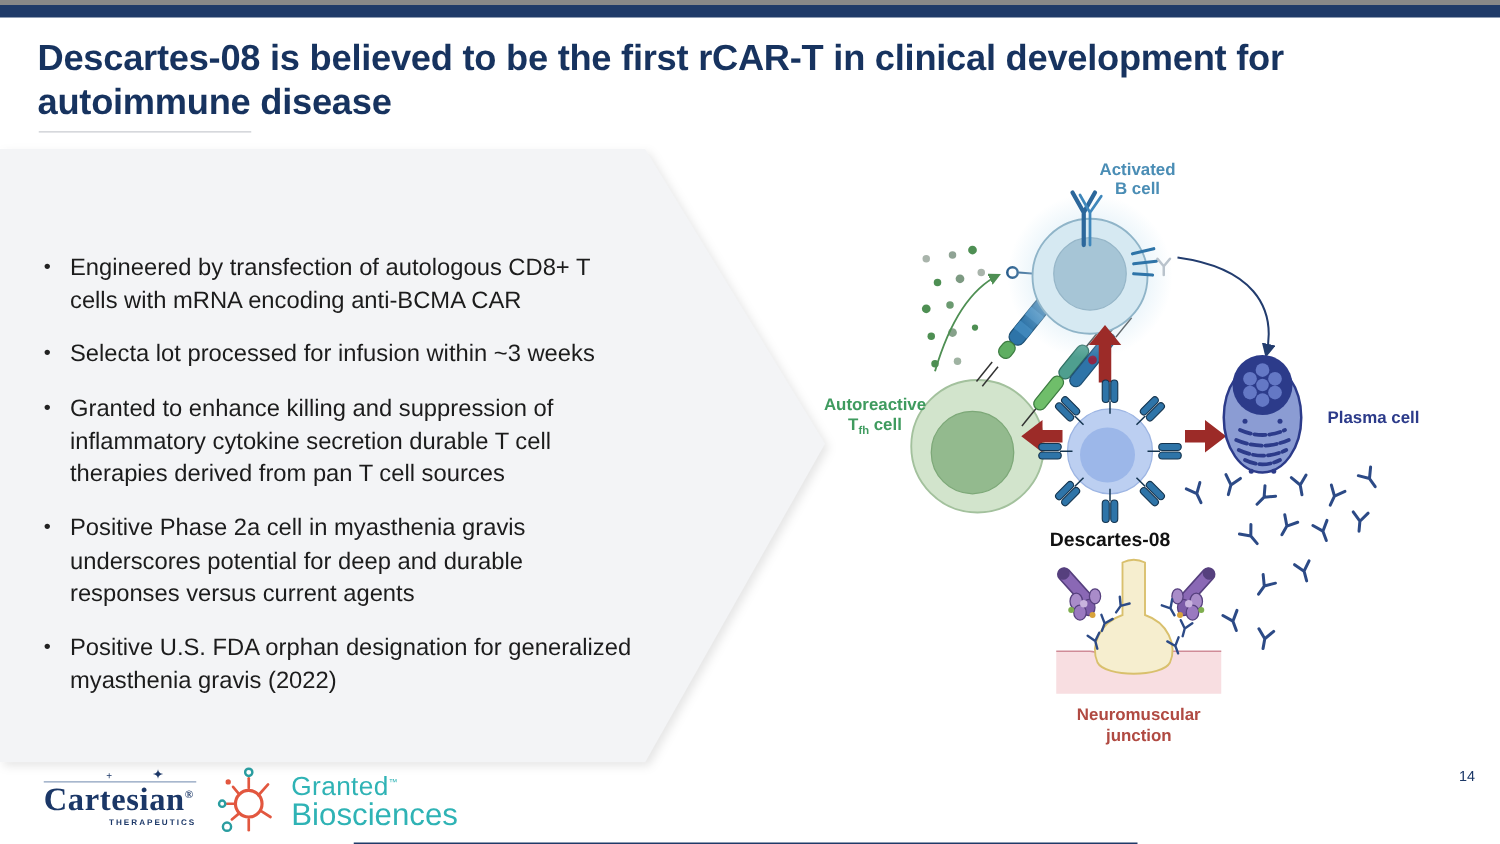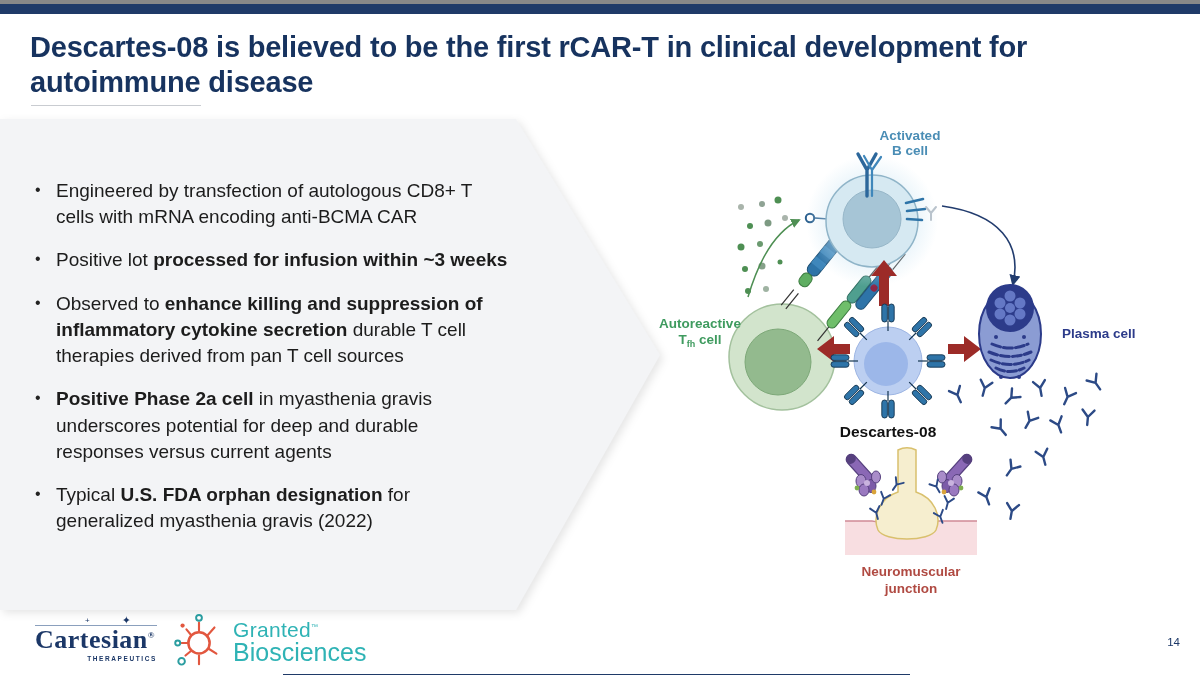--- a/index.html
+++ b/index.html
@@ -6,28 +6,28 @@
   .slide{position:relative;width:1200px;height:675px;background:#ffffff;overflow:hidden;
          font-family:"Liberation Sans",sans-serif;margin:4px auto;}
   .top-bar{position:absolute;left:0;top:0;width:1200px;height:10px;background:#1f3a68;}
   .bottom-bar{position:absolute;left:283px;top:670px;width:627px;height:5px;background:#1f3a68;}
   .title{position:absolute;left:30px;top:26px;width:1110px;font-size:29px;font-weight:bold;
          color:#17335f;line-height:1.2;letter-spacing:-0.2px;}
   .title-rule{position:absolute;left:31px;top:101px;width:170px;height:0;border-top:1px solid #c9ccd1;}
   .chevron-wrap{position:absolute;left:0;top:115px;filter:drop-shadow(3px 3px 4px rgba(0,0,0,0.10));}
   .chevron{width:660px;height:491px;background:#f3f4f6;
            clip-path:polygon(0 0,516px 0,660px 236px,516px 491px,0 491px);}
-  .bullets{position:absolute;left:30px;top:174px;width:478px;list-style:none;margin:0;padding:0;
+  .bullets{position:absolute;left:30px;top:198px;width:478px;list-style:none;margin:0;padding:0;
            font-size:19px;color:#1c1c1c;line-height:1.38;}
   .bullets li{position:relative;padding-left:26px;margin-bottom:17px;}
   .bullets li::before{content:"\2022";position:absolute;left:5px;top:1px;font-size:16px;color:#222;}
-  .bullets b{font-weight:bold;}
+  .bullets b{font-weight:normal;}
   .diagram-svg{position:absolute;left:620px;top:110px;width:580px;height:500px;}
   .diagram-svg text{font-family:"Liberation Sans",sans-serif;}
-  .page-number{position:absolute;left:1140px;top:632px;width:40px;text-align:right;
+  .page-number{position:absolute;left:1140px;top:612px;width:40px;text-align:right;
                font-size:11.5px;color:#1b3767;}
   
   .cartesian{position:absolute;left:35px;top:612px;width:122px;}
   .cart-line{position:relative;height:9px;border-bottom:1px solid #8ba0bd;}
   .cart-star{position:absolute;right:26px;top:-1px;font-size:11px;line-height:11px;color:#1b3767;}
   .cart-plus{position:absolute;left:50px;top:1px;font-size:8px;line-height:8px;color:#1b3767;}
   .cart-name{font-family:"Liberation Serif",serif;font-size:26px;color:#1b3767;line-height:1.08;letter-spacing:0.5px;font-weight:bold;}
   .cart-name sup{font-size:9px;}
   .cart-sub{font-size:6.5px;font-weight:bold;letter-spacing:1.6px;color:#1b3767;text-align:right;margin-top:1px;}
   .selecta{position:absolute;left:170px;top:607px;display:flex;align-items:center;gap:5px;}
@@ -44,24 +44,24 @@
 
   <div class="title">Descartes-08 is believed to be the first rCAR-T in clinical development for autoimmune disease</div>
   <div class="title-rule"></div>
 
   <div class="chevron-wrap">
     <div class="chevron"></div>
   </div>
 
   <ul class="bullets">
       <li><span>Engineered by transfection of autologous CD8+ T cells with mRNA encoding anti-BCMA CAR</span></li>
-      <li><span>Positive lot </span><b>processed for infusion within ~3 weeks</b></li>
-      <li><span>Observed to </span><b>enhance killing and suppression of inflammatory cytokine secretion</b><span> durable T cell therapies derived from pan T cell sources</span></li>
+      <li><span>Selecta lot </span><b>processed for infusion within ~3 weeks</b></li>
+      <li><span>Granted to </span><b>enhance killing and suppression of inflammatory cytokine secretion</b><span> durable T cell therapies derived from pan T cell sources</span></li>
       <li><b>Positive Phase 2a cell</b><span> in myasthenia gravis underscores potential for deep and durable responses versus current agents</span></li>
-      <li><span>Typical </span><b>U.S. FDA orphan designation</b><span> for generalized myasthenia gravis (2022)</span></li>
+      <li><span>Positive </span><b>U.S. FDA orphan designation</b><span> for generalized myasthenia gravis (2022)</span></li>
     </ul>
 
   <svg class="diagram-svg" viewBox="620 110 580 500">
     <defs>
       <radialGradient id="glowB" cx="50%" cy="50%" r="50%">
         <stop offset="0%" stop-color="#cfe7f4" stop-opacity="0.95"></stop>
         <stop offset="55%" stop-color="#cfe7f4" stop-opacity="0.55"></stop>
         <stop offset="100%" stop-color="#cfe7f4" stop-opacity="0"></stop>
       </radialGradient>
       <marker id="mnavy" viewBox="0 0 10 10" refX="8" refY="5" markerWidth="7" markerHeight="7" orient="auto-start-reverse">

